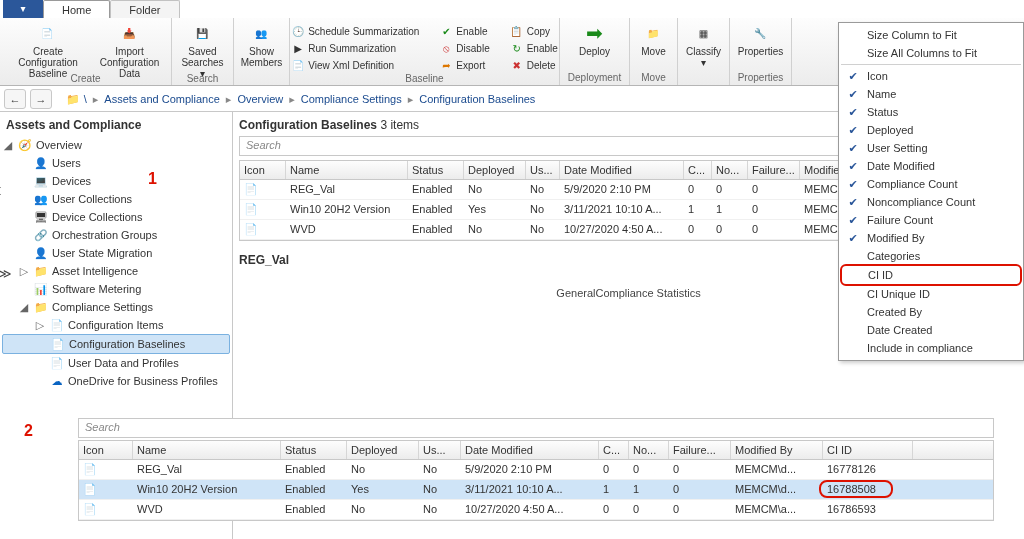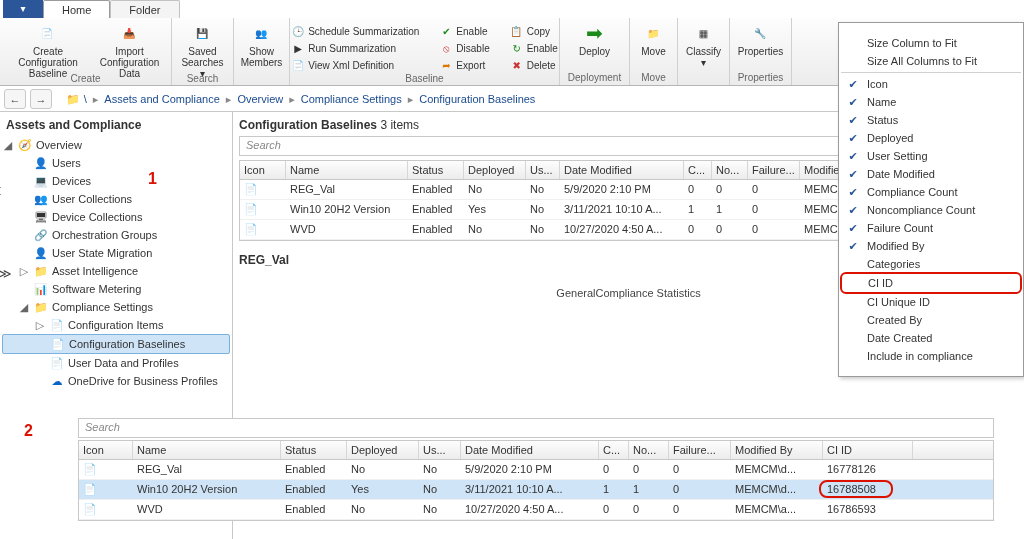--- a/index.html
+++ b/index.html
@@ -47,21 +47,21 @@
   .searchbox { height:20px; border:1px solid #c8c8c8; padding:2px 6px; color:#888; font-style:italic; font-size:11px;}
   .grid { border:1px solid #c8c8c8; margin-top:4px; flex:0 0 auto;}
   .ghdr { display:flex; background:linear-gradient(#fdfdfd,#ececec); border-bottom:1px solid #c8c8c8; font-size:11px;}
   .gh { border-right:1px solid #d6d6d6; padding:3px 4px; overflow:hidden; white-space:nowrap;}
   .grow { display:flex; font-size:11px; border-bottom:1px solid #f0f0f0;}
   .gc { padding:3px 4px; overflow:hidden; white-space:nowrap; text-overflow:ellipsis;}
   .grow.selected { background:#cfe4f7;}
   .detail { margin-top:12px; font-size:12px;}
   .detail-sub { display:flex; justify-content:center; font-size:11px; color:#444; margin-top:20px;}
   
-  .ctx { position:absolute; right:0; top:22px; width:186px; background:#fff; border:1px solid #9a9a9a; box-shadow:2px 2px 4px rgba(0,0,0,.2); padding:11px 2px; font-size:11px; z-index:10;}
+  .ctx { position:absolute; right:0; top:22px; width:186px; background:#fff; border:1px solid #9a9a9a; box-shadow:2px 2px 4px rgba(0,0,0,.2); padding:3px 2px; font-size:11px; z-index:10;}
   .ctx-item { display:flex; align-items:center; gap:6px; padding:2px 4px;}
   .ctx-chk { width:16px; height:14px; display:inline-flex; align-items:center; justify-content:center; color:#2b579a;}
   .ctx-hl { border:2px solid #d10; border-radius:6px; margin:-1px;}
   
   .ann { position:absolute; font-weight:bold; color:#d10; font-size:16px;}
   
   .floater { position:absolute; left:78px; top:418px; width:916px; background:#fff;}
   .floater .searchbox { width:100%; }
   .circle-ciid { position:absolute; border:2px solid #d10; border-radius:8px; width:74px; height:18px;}
   .big-chevron { position:absolute; left:-5px; top:178px; font-size:20px; color:#444;}

